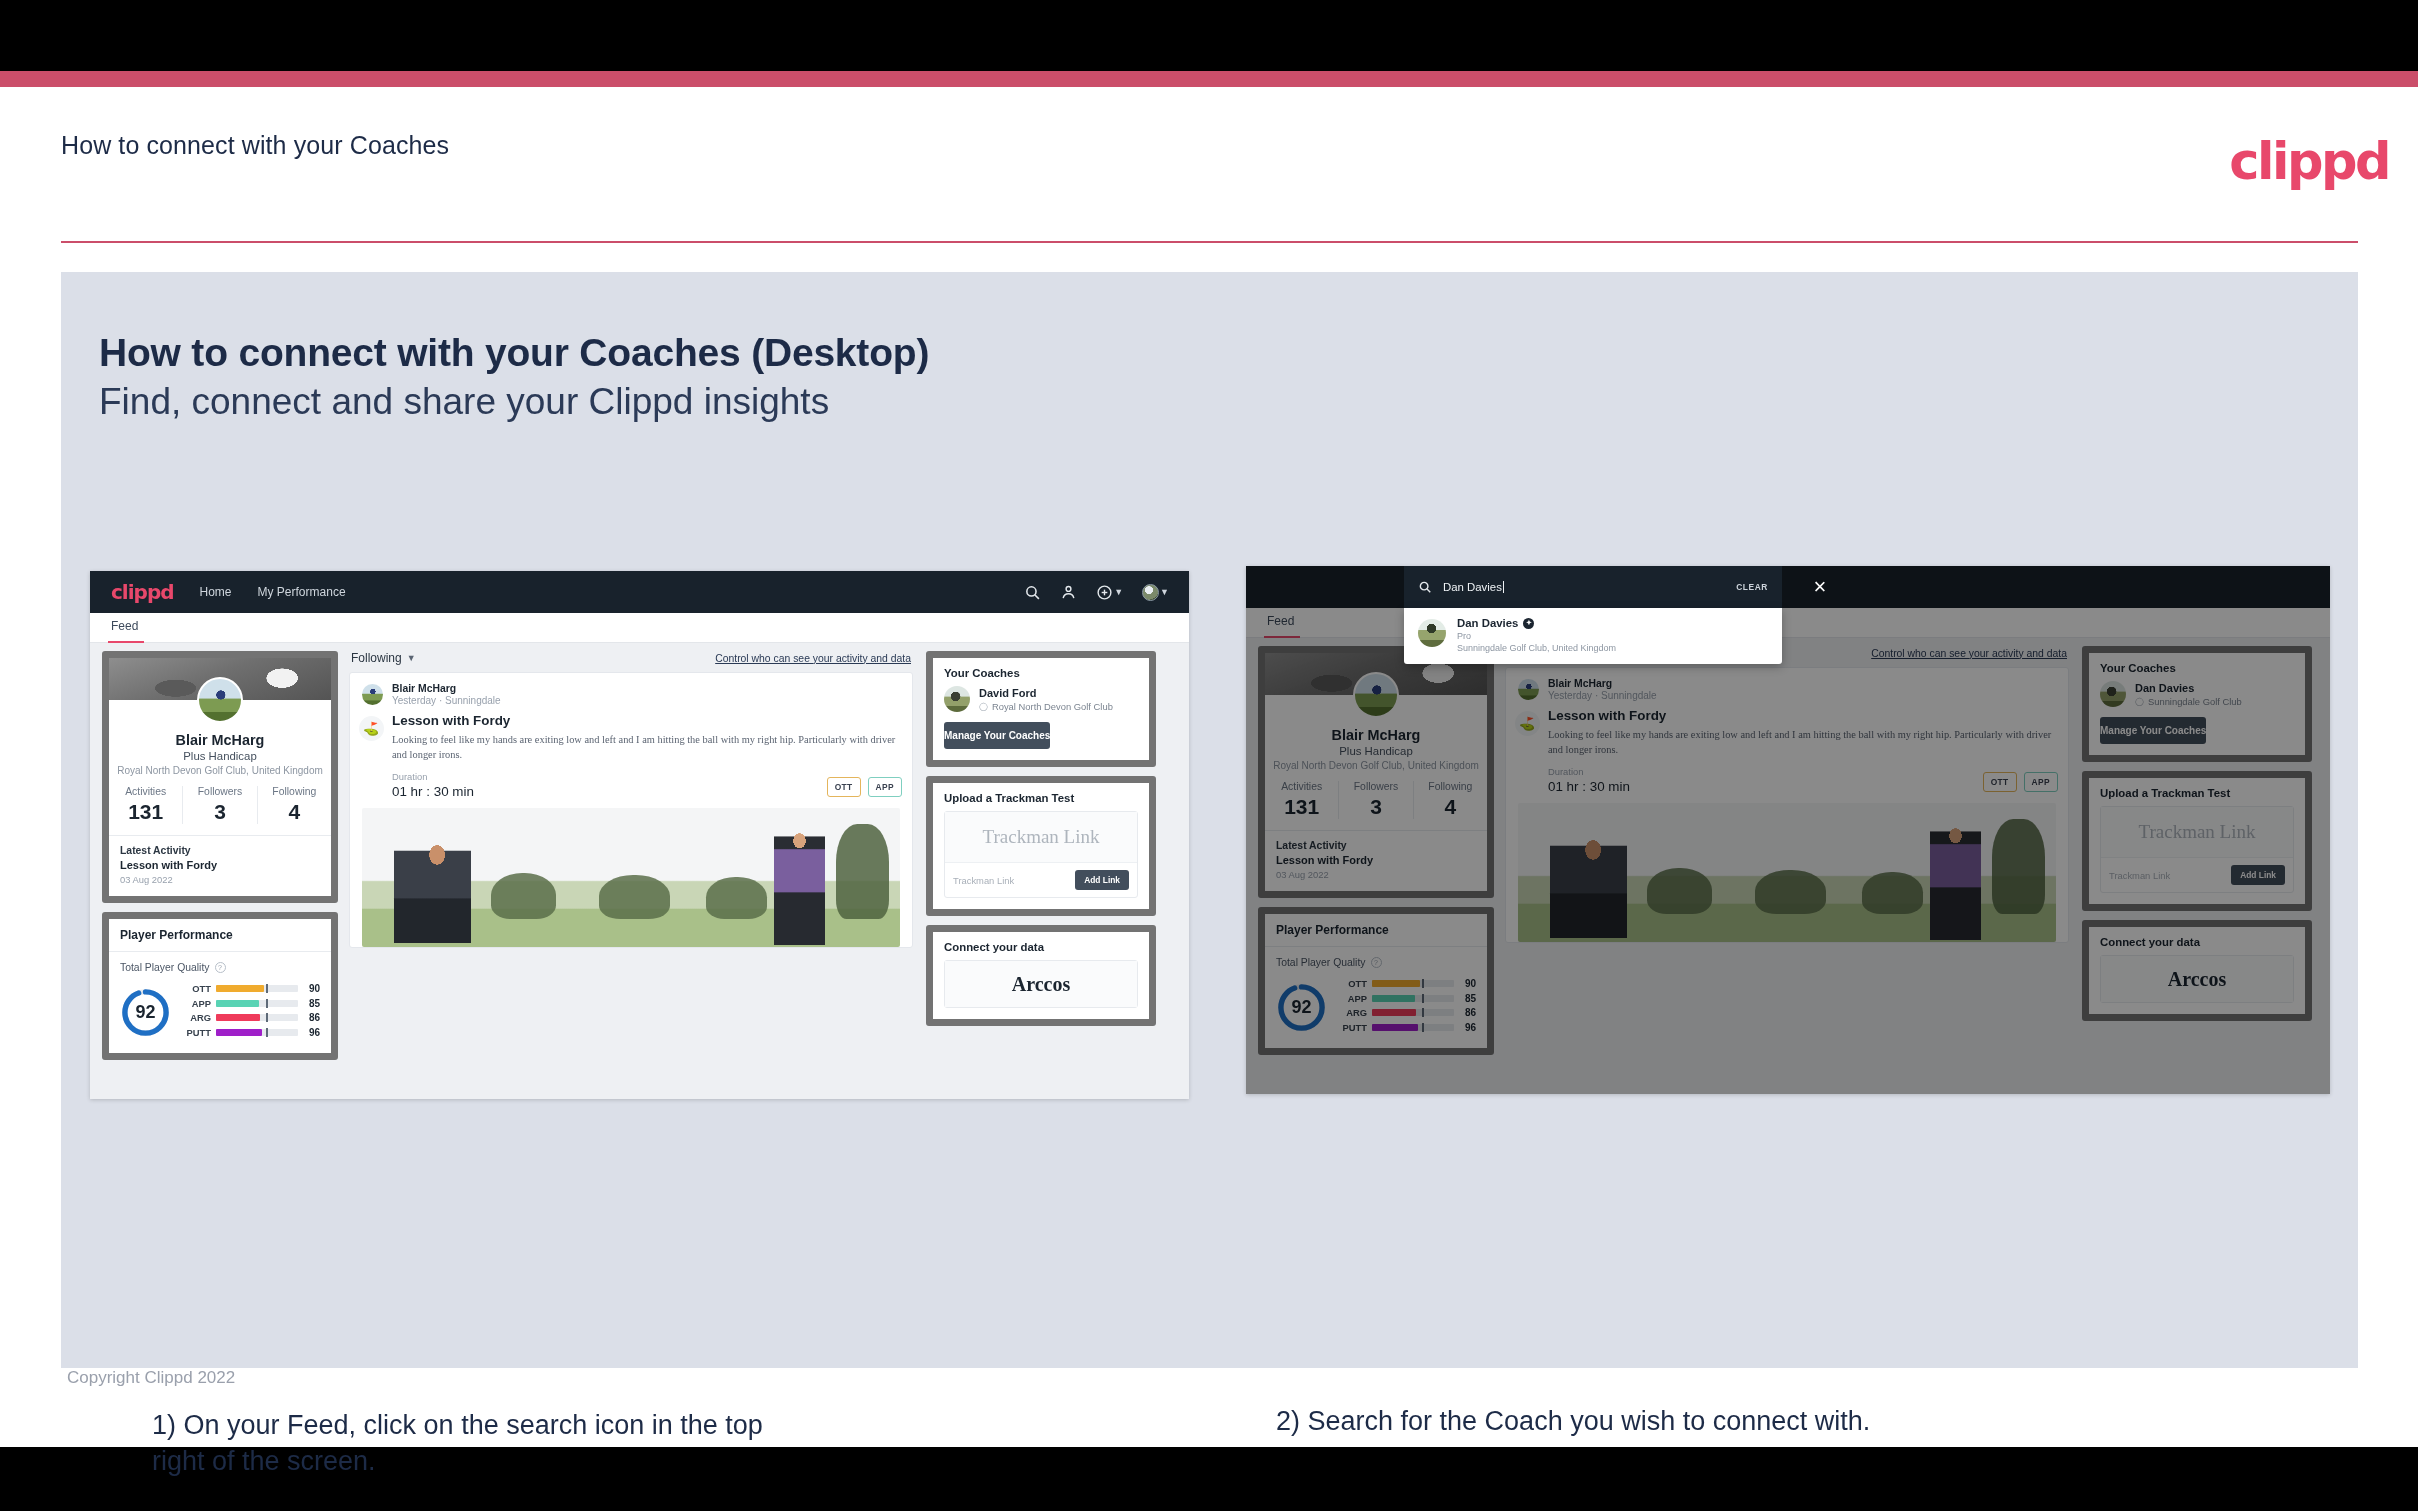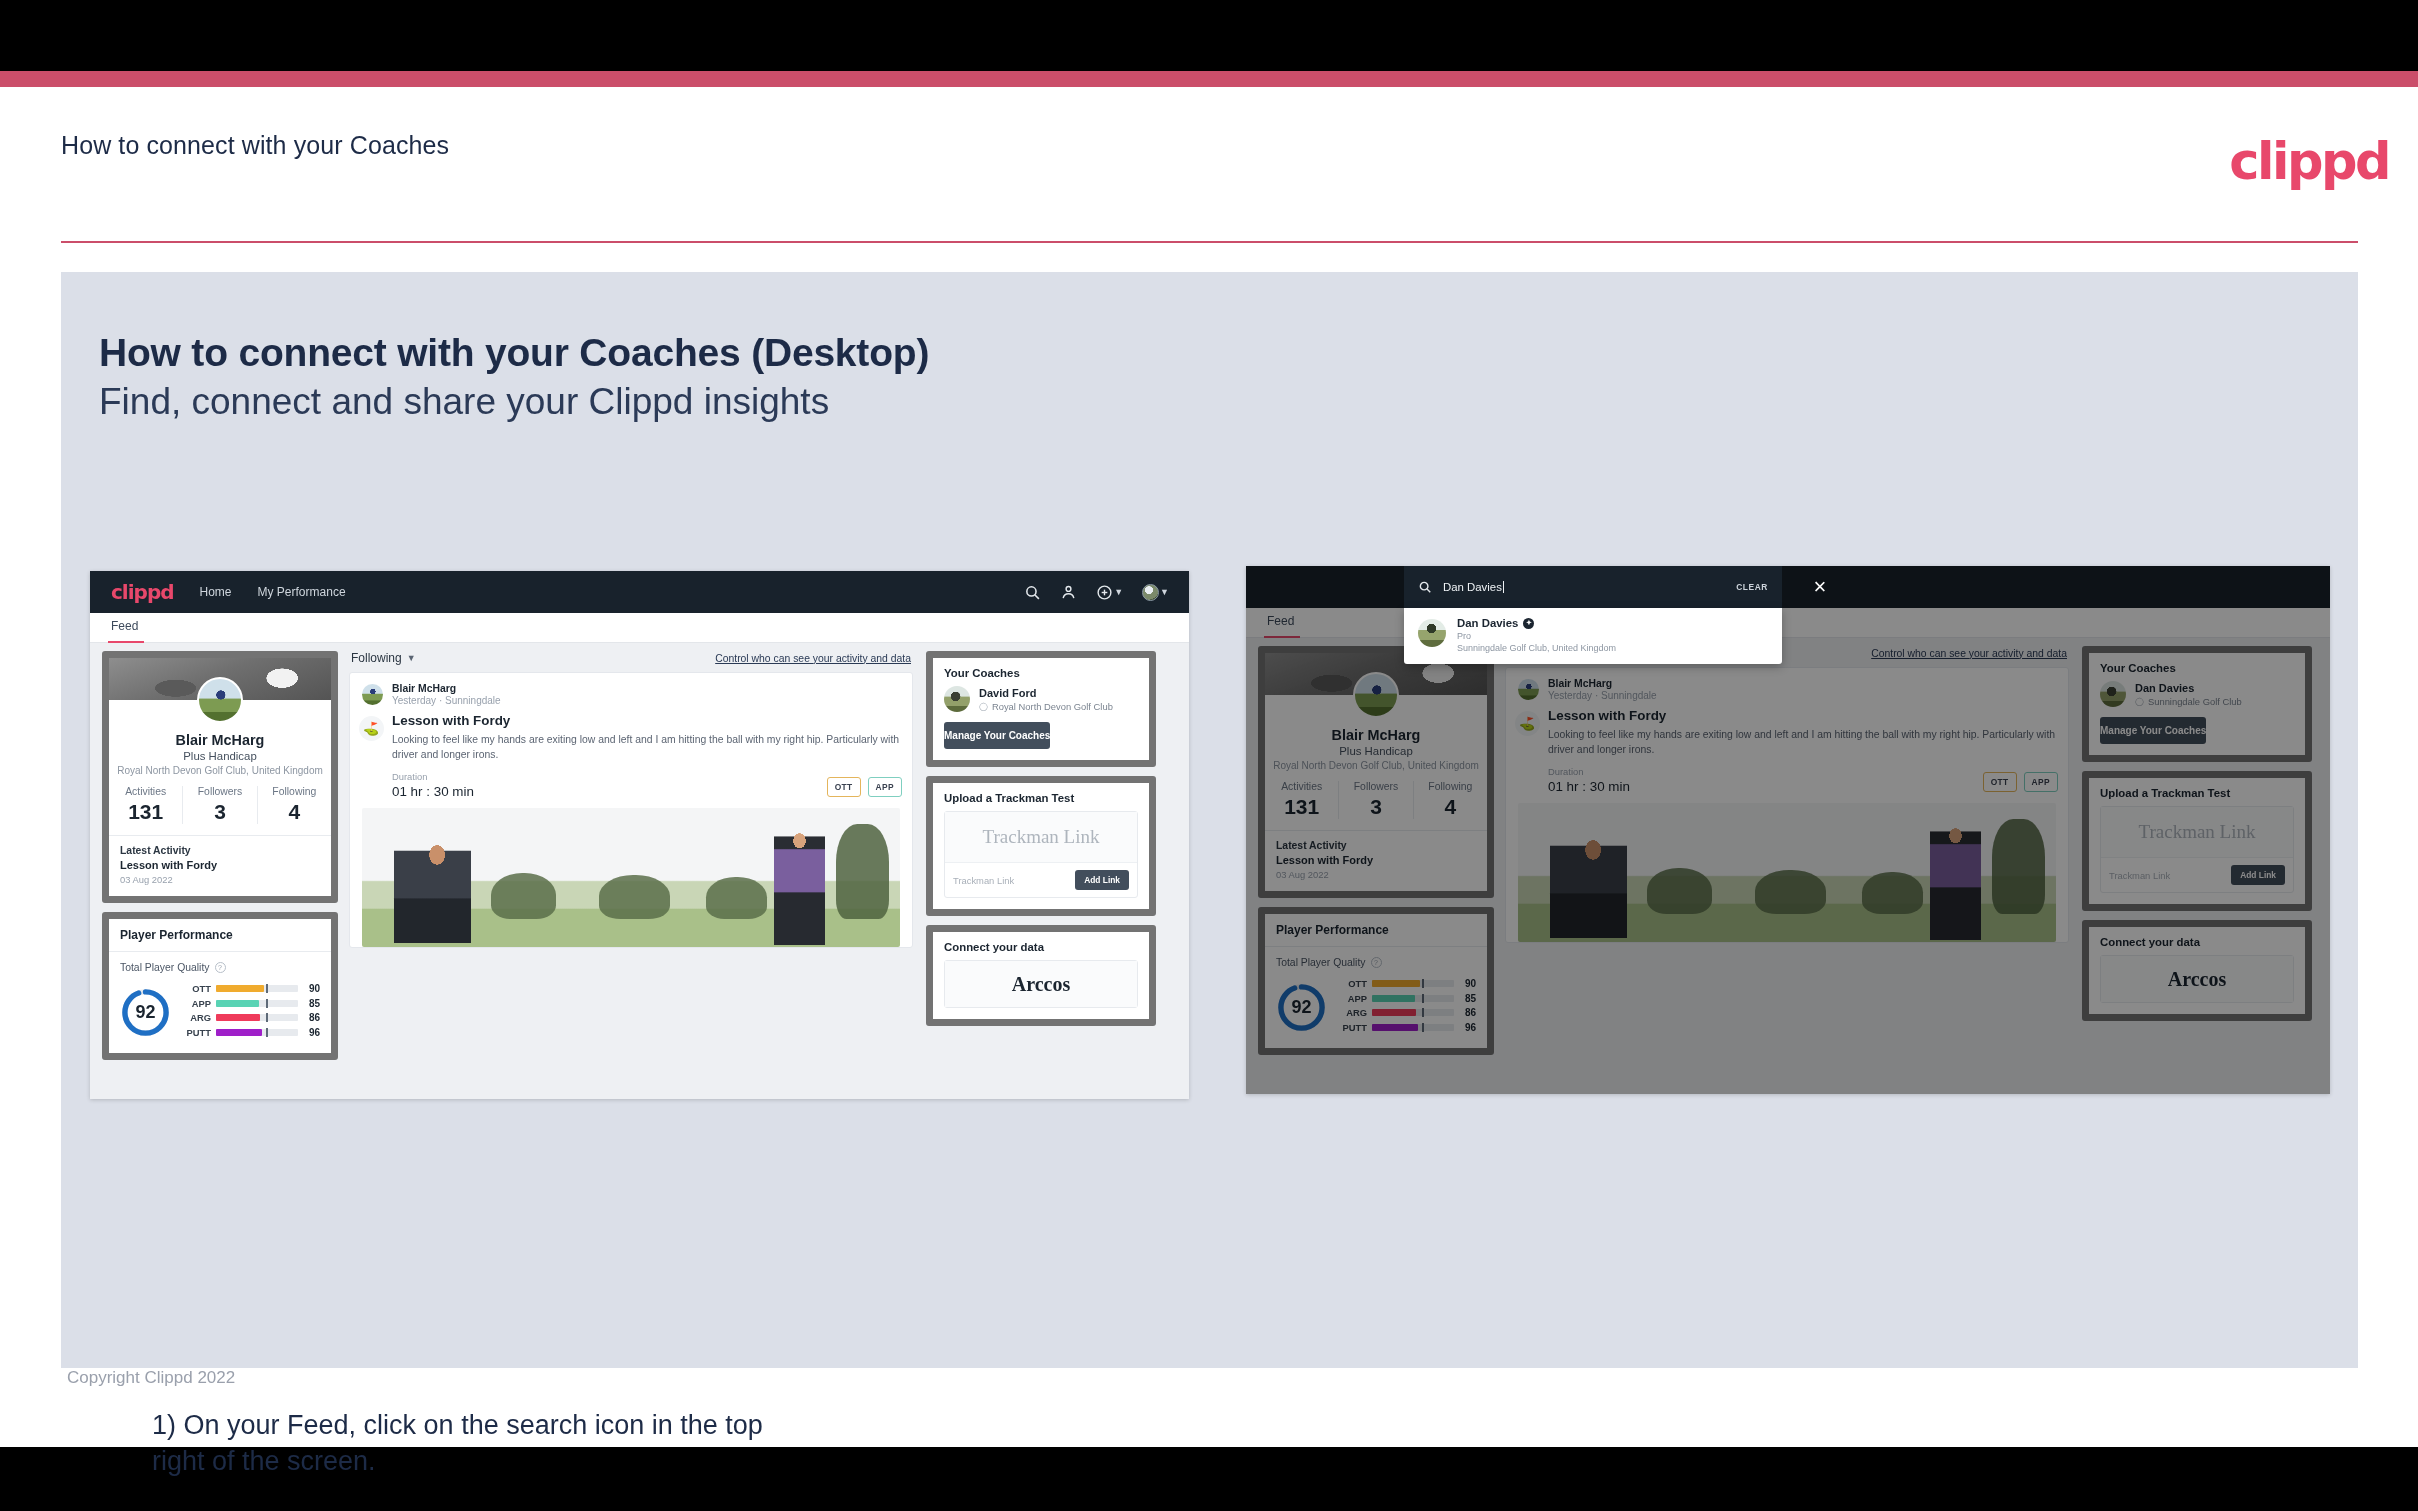--- a/index.html
+++ b/index.html
@@ -164,21 +164,21 @@
   .post-who { margin-left:9px; }
   .pw-n { font-size:10.4px; font-weight:700; color:#1b2530; }
   .pw-m { font-size:10px; color:#98a1ad; margin-top:1px; }
   .post-body { padding:5px 12px 0 42px; position:relative; }
   .swing-ico {
     position:absolute; left:9px; top:8px; width:25px; height:25px; border-radius:50%;
     background:#f3f5f7; display:flex; align-items:center; justify-content:center;
     font-size:13px; color:#b9c0c9;
   }
   .post-t { font-size:13.4px; font-weight:700; color:#1b2530; }
-  .post-d { font-size:10.4px; color:#5b6472; margin-top:4px; line-height:1.45; }
+  .post-d { font-size:10.4px; color:#5b6472; margin-top:4px; line-height:1.45;font-family:Liberation Serif, serif; }
   .dur-l { font-size:9.4px; color:#98a1ad; margin-top:9px; }
   .dur-v { font-size:13.4px; color:#1b2530; margin-top:2px; }
   .tags { position:absolute; right:10px; bottom:2px; display:flex; gap:7px; }
   .tag {
     font-size:8.4px; font-weight:700; letter-spacing:0.4px; padding:4px 7px;
     border-radius:3px; background:#fff;
   }
   .tag-ott { border:1px solid #e4b55c; color:#3a4250; }
   .tag-app { border:1px solid #7fcfc0; color:#3a4250; }
   .post-photo {
@@ -708,17 +708,18 @@
             <span>Dan Davies</span>
             <span class="verified">✦</span>
           </div>
           <div class="sd-r">Pro</div>
           <div class="sd-c">Sunningdale Golf Club, United Kingdom</div>
         </div>
       </div>
     </div>
 
     <div class="cap cap1">1) On your Feed, click on the search icon in the top right of the screen.</div>
+    <div class="cap cap2">2) Search for the Coach you wish to connect with.</div>
   </div>
 
   <div class="footer">Copyright Clippd 2022</div>
 </div>
 
 
 </body></html>

